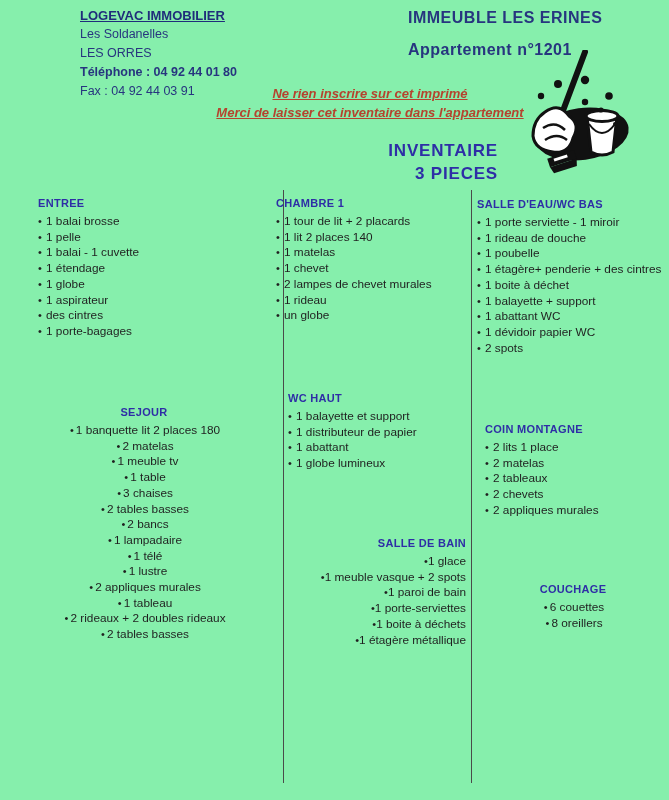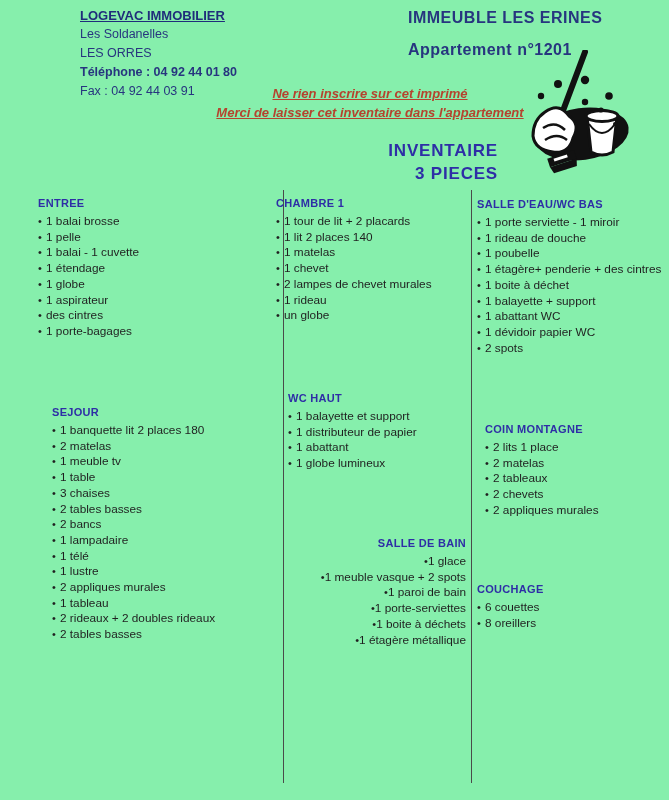--- a/index.html
+++ b/index.html
@@ -39,27 +39,27 @@
   .vline-2{left:471px;}
   
   .section{position:absolute;}
   .section-title{
     font-size:11px;font-weight:bold;color:#2e2ea6;
     line-height:17px;margin-bottom:2px;letter-spacing:.3px;white-space:nowrap;
   }
   .item{font-size:11.8px;line-height:15.7px;white-space:nowrap;color:#1f1f1f;}
   .item .bullet{display:inline-block;width:8px;font-size:11px;}
   .sec-entree          {left:38px; top:195px;width:240px;}
-  .sec-sejour          {left:52px; top:404px;width:240px;}
+  .sec-sejour          {left:24px; top:404px;width:240px;text-align:center;}
   .sec-chambre1        {left:276px;top:195px;width:178px;}
   .sec-wc-haut         {left:288px;top:390px;width:178px;}
   .sec-salle-de-bain   {left:288px;top:535px;width:178px;text-align:right;}
   .sec-salle-eau-wc-bas{left:477px;top:196px;width:192px;}
   .sec-coin-montagne   {left:477px;top:421px;width:192px;margin-left:8px;}
-  .sec-couchage        {left:477px;top:581px;width:192px;}
+  .sec-couchage        {left:477px;top:581px;width:192px;text-align:center;}
 </style>
 </head>
 <body>
 
 <div class="page">
 
   <div class="agency">
     <div class="agency-name">LOGEVAC IMMOBILIER</div>
     <div>Les Soldanelles</div>
     <div>LES ORRES</div>

